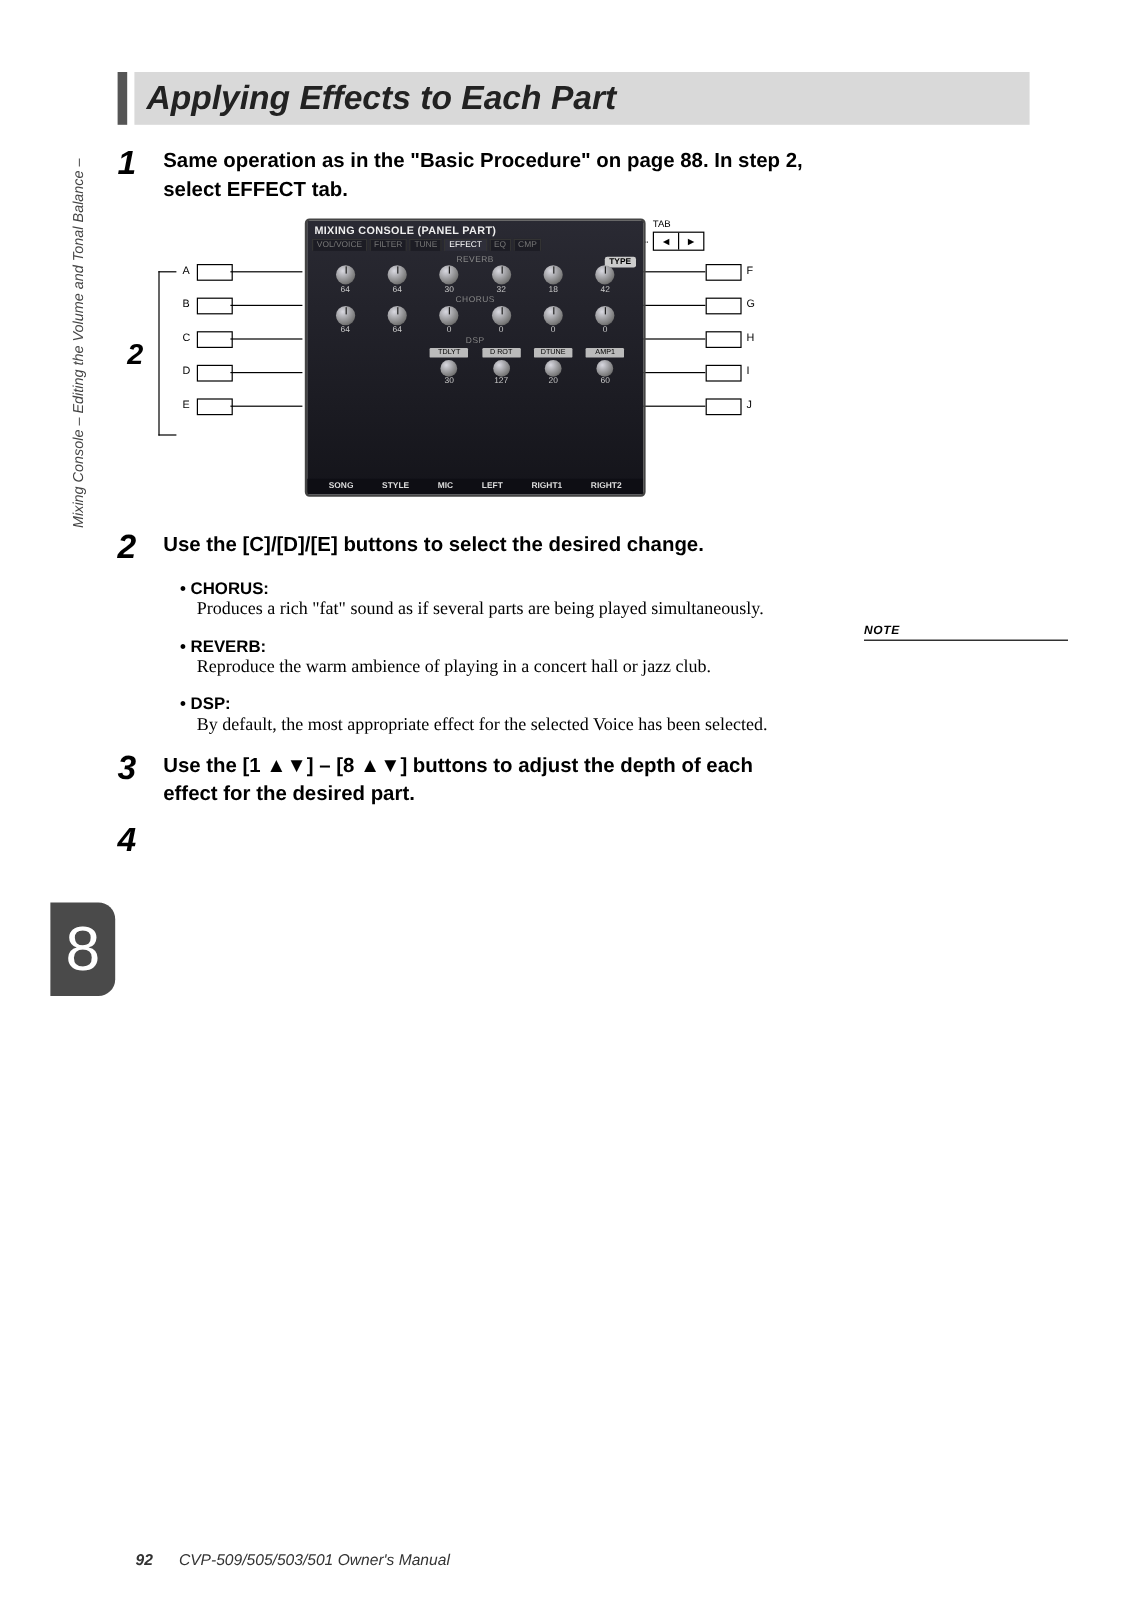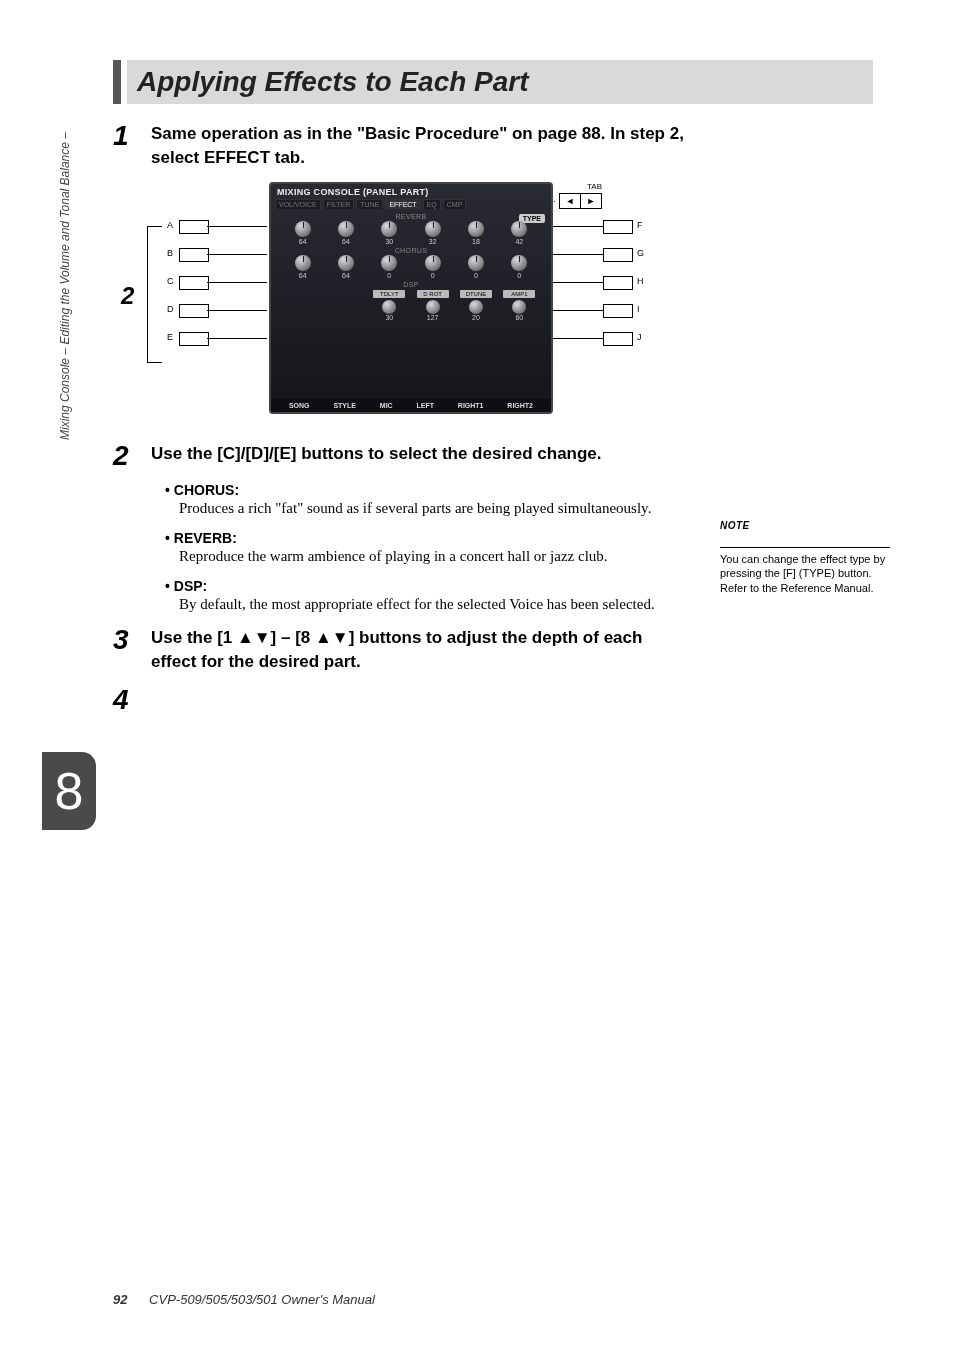--- a/index.html
+++ b/index.html
@@ -42,21 +42,21 @@
     color: #fff;
     font-family: Arial, Helvetica, sans-serif;
     font-size: 52px;
     line-height: 78px;
     text-align: center;
   }
 
   
   .content {
     position: absolute;
-    left: 113px;
+    left: 98px;
     top: 60px;
     width: 760px;
   }
 
   
   .heading-bar {
     display: flex;
     align-items: center;
     margin-bottom: 18px;
   }
@@ -132,21 +132,21 @@
     top: 520px;
     width: 170px;
     font-family: Arial, Helvetica, sans-serif;
   }
   .notebox .notetitle {
     font-size: 10px;
     font-weight: bold;
     font-style: italic;
     letter-spacing: 0.5px;
     border-bottom: 1px solid #000;
-    padding-bottom: 16px;
+    padding-bottom: 2px;
     margin-bottom: 4px;
   }
   .notebox .notetext {
     font-size: 11px;
     line-height: 1.3;
   }
 
   
   .figure {
     margin: 10px 0 30px 46px;
@@ -319,21 +319,21 @@
     font-size: 7px;
     font-weight: bold;
     color: #ddd;
   }
 
   
   .tabbox {
     position: absolute;
     left: 400px;
     top: 0;
-    text-align: right;
+    text-align: left;
     font-family: Arial, Helvetica, sans-serif;
   }
   .tabbox .tablabel { font-size: 8px; margin-bottom: 2px; }
   .tabbox .arrows {
     display: flex;
     border: 1px solid #000;
   }
   .tabbox .arrows span {
     width: 20px; height: 14px;
     display: flex; align-items: center; justify-content: center;
@@ -577,19 +577,18 @@
   </div>
 
   <div class="step" style="margin-top:10px;">
     <div class="stepnum">4</div>
   </div>
 
 </div>
 
 <div class="notebox">
   <div class="notetitle">NOTE</div>
-  <div class="notetext">You can change the effect type by pressing the [F] (TYPE) button. Refer to the Reference Manual.</div>
 </div>
 
 <div class="pagefooter">
   <span class="pn">92</span>
   <span class="mt">CVP-509/505/503/501 Owner's Manual</span>
 </div>
 
 </body></html>

